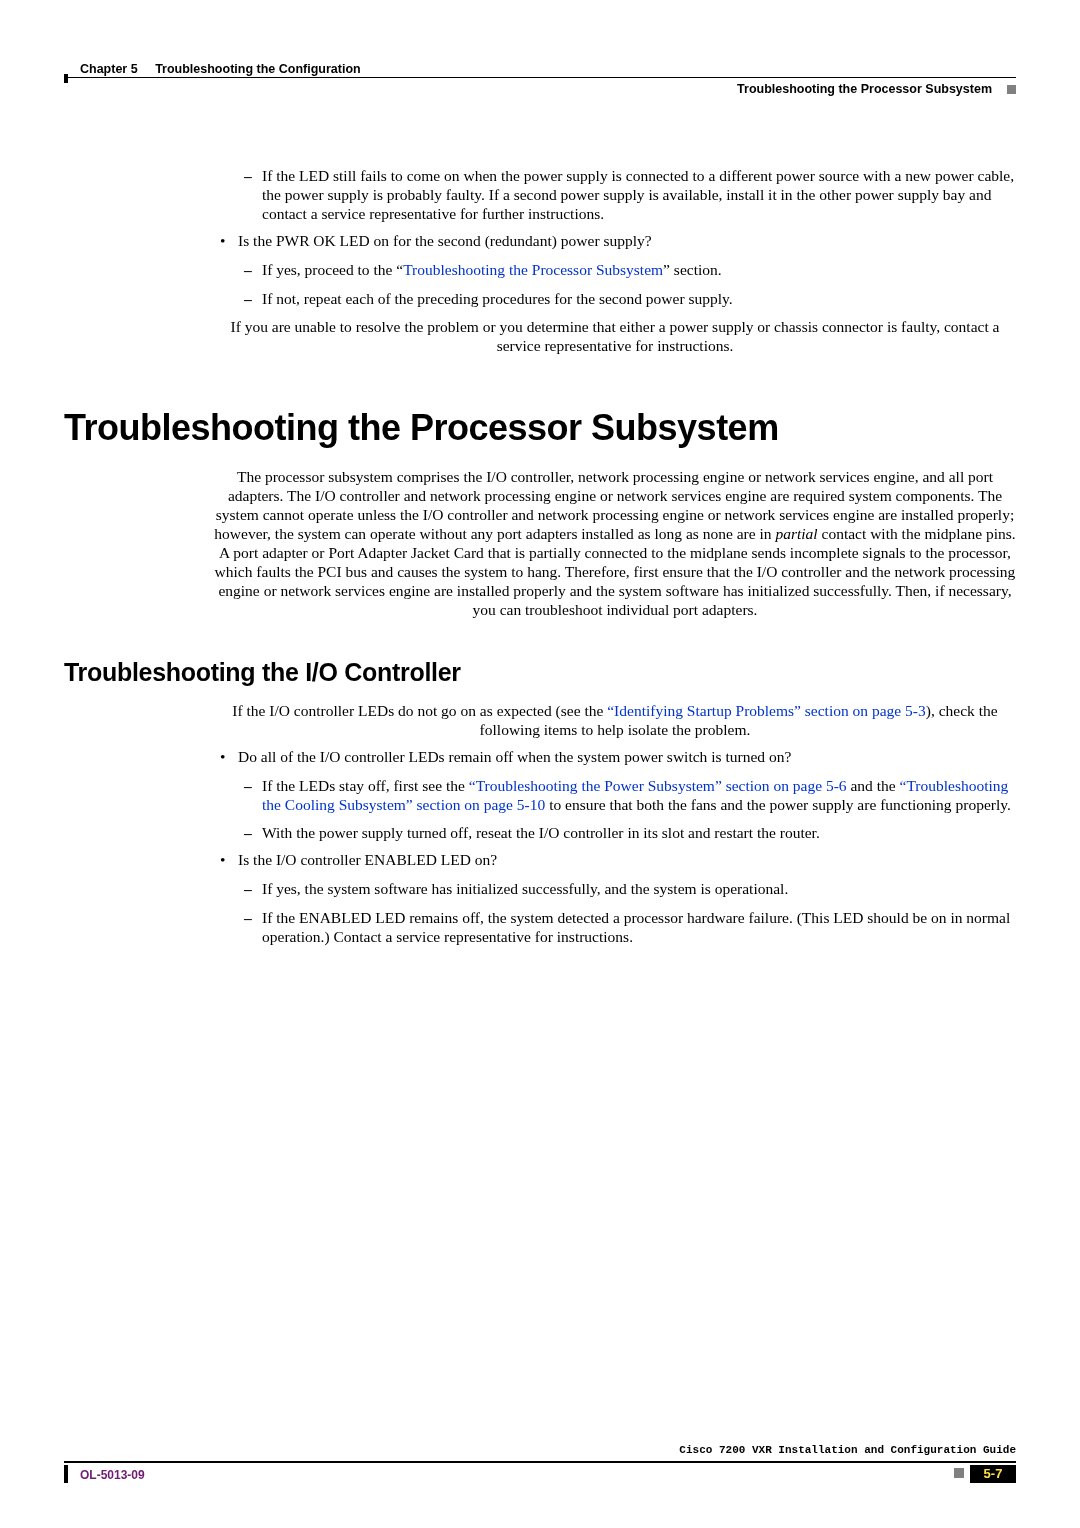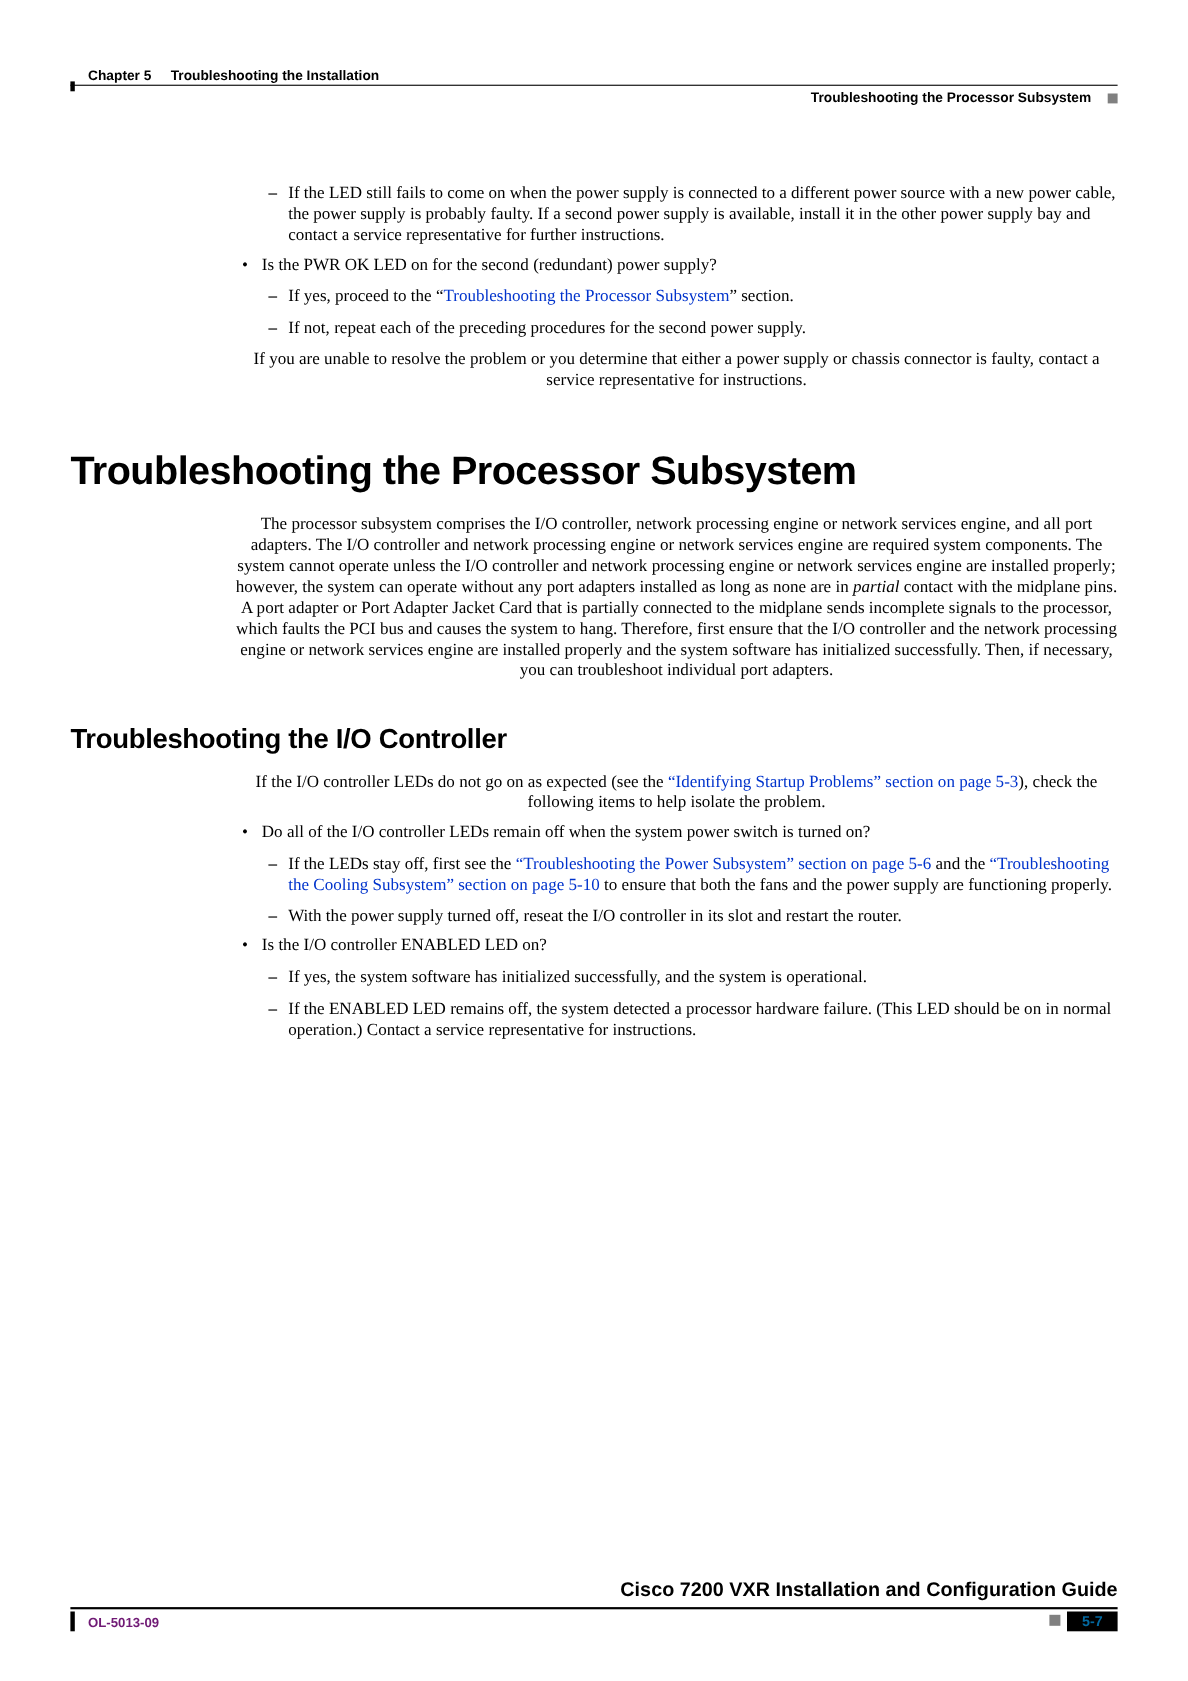--- a/index.html
+++ b/index.html
@@ -133,23 +133,23 @@
     bottom: 65px;
     left: 64px;
     right: 64px;
     height: 2px;
     background: #000;
   }
   .footer-guide {
     position: absolute;
     bottom: 72px;
     right: 64px;
-    font-family: Liberation Sans, sans-serif;
-    font-weight: bold;
-    font-size: 18px;
+    font-family: Liberation Mono, monospace;
+    font-weight: bold;
+    font-size: 11px;
   }
   .footer-ol {
     position: absolute;
     bottom: 46px;
     left: 80px;
     font-family: Arial, Helvetica, sans-serif;
     font-weight: bold;
     font-size: 12px;
     color: #701a75;
   }
@@ -161,21 +161,21 @@
     height: 18px;
     background: #000;
   }
   .page-num-box {
     position: absolute;
     bottom: 45px;
     right: 64px;
     width: 46px;
     height: 18px;
     background: #000;
-    color: #0369a1;
+    color: #fde047;
     font-family: Arial, Helvetica, sans-serif;
     font-weight: bold;
     font-size: 13px;
     text-align: center;
     line-height: 18px;
   }
   .page-num-sq {
     position: absolute;
     bottom: 50px;
     right: 116px;
@@ -184,21 +184,21 @@
     background: #808080;
   }
 </style>
 </head>
 <body>
 
 <div class="header-rule"></div>
 <div class="header-vbar-left"></div>
 <div class="header-text-left">
   <span class="header-chapter">Chapter 5</span>
-  <span>Troubleshooting the Installation</span>
+  <span>Troubleshooting the Configuration</span>
 </div>
 <div class="header-text-right">Troubleshooting the Processor Subsystem</div>
 <div class="header-sq-right"></div>
 
 <div class="page">
   <div class="content">
 
     <ul class="dash-list">
       <li class="dash-item">If the LED still fails to come on when the power supply is connected to a different power source with a new power cable, the power supply is probably faulty. If a second power supply is available, install it in the other power supply bay and contact a service representative for further instructions.</li>
     </ul>

